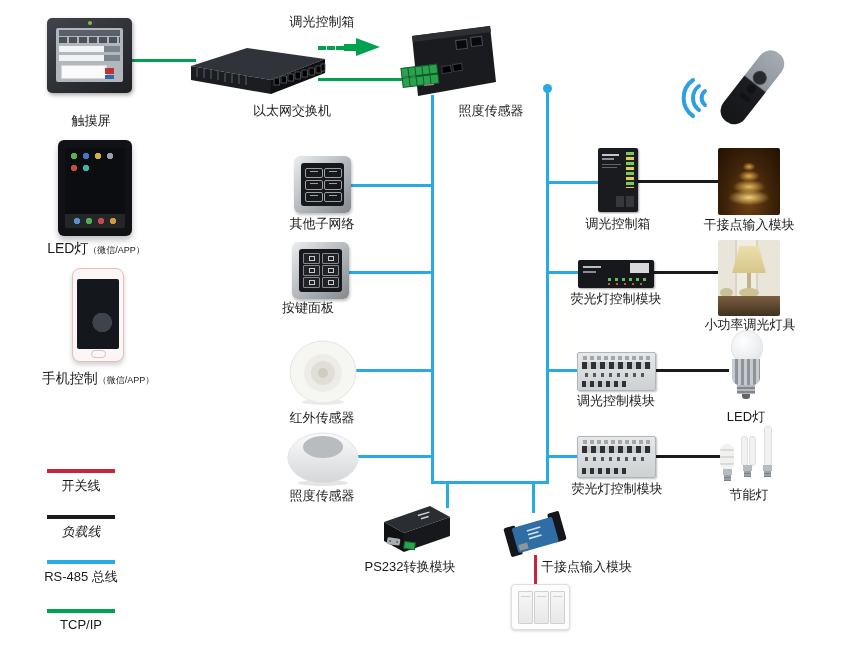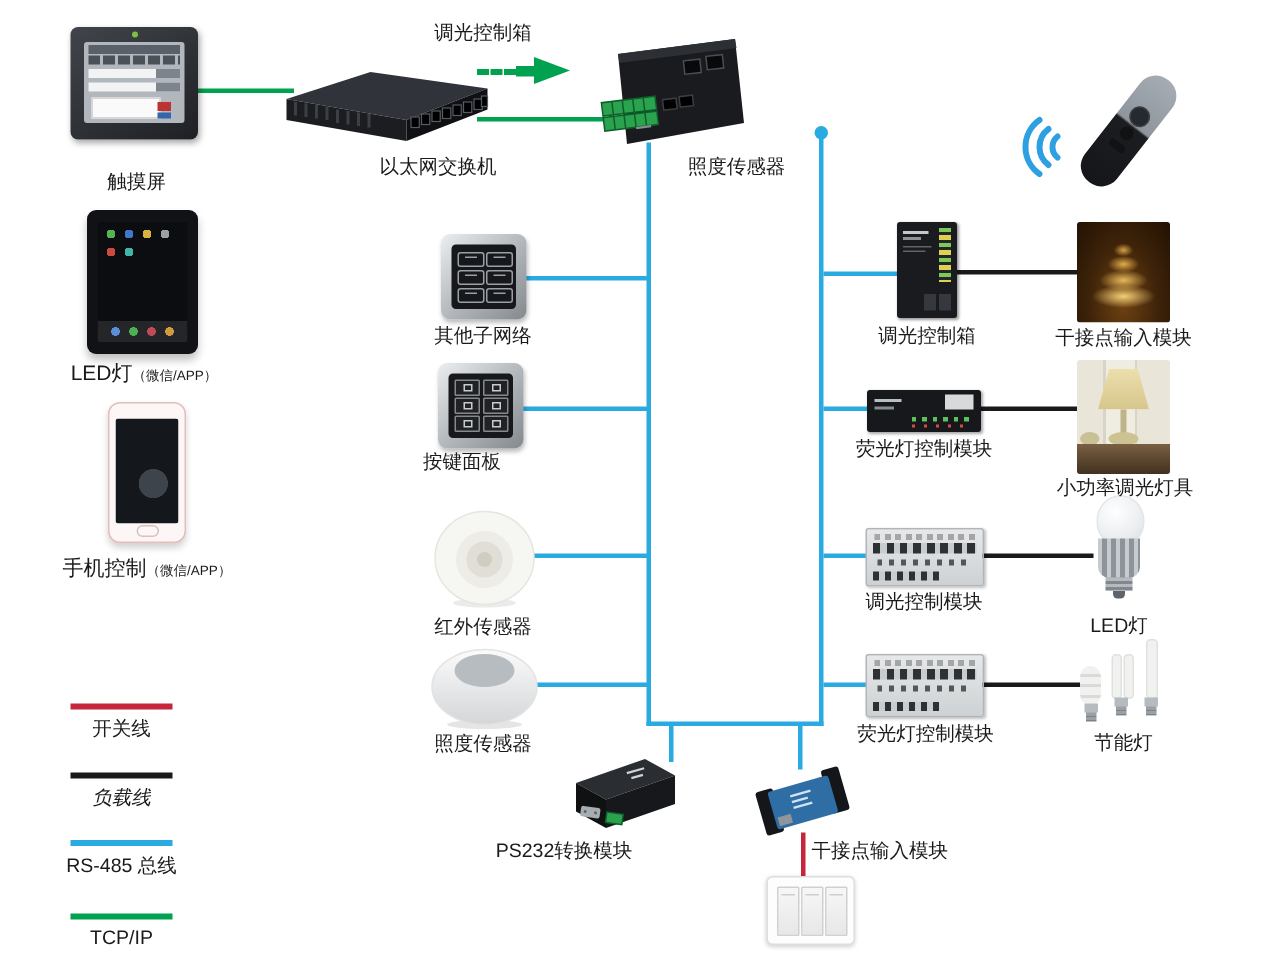--- a/index.html
+++ b/index.html
@@ -459,21 +459,21 @@
 
   <div class="lbl" style="left:618px;top:215px;">调光控制箱</div>
   <div class="lbl" style="left:749px;top:216px;">干接点输入模块</div>
   <div class="lbl" style="left:616px;top:290px;">荧光灯控制模块</div>
   <div class="lbl" style="left:750px;top:316px;">小功率调光灯具</div>
   <div class="lbl" style="left:616px;top:392px;">调光控制模块</div>
   <div class="lbl" style="left:746px;top:408px;">LED灯</div>
   <div class="lbl" style="left:617px;top:480px;font-family:Liberation Mono, monospace;">荧光灯控制模块</div>
   <div class="lbl" style="left:749px;top:486px;">节能灯</div>
 
-  <div class="lbl" style="left:376px;top:558px;">PS232转换模块</div>
+  <div class="lbl" style="left:410px;top:558px;">PS232转换模块</div>
   <div class="lbl-left" style="left:541px;top:558px;">干接点输入模块</div>
   <div class="lbl" style="left:539px;top:662px;font-weight:bold;">普通面板</div>
 
   <div class="legend-bar" style="left: 47px; top: 469px; background: rgb(197, 38, 60);"></div>
   <div class="lbl" style="left:81px;top:477px;">开关线</div>
   <div class="legend-bar" style="left: 47px; top: 515px; background: rgb(26, 26, 26);"></div>
   <div class="lbl" style="left:81px;top:523px;font-style:italic;">负载线</div>
   <div class="legend-bar" style="left: 47px; top: 560px; background: rgb(41, 171, 226);"></div>
   <div class="lbl" style="left:81px;top:568px;">RS-485 总线</div>
   <div class="legend-bar" style="left: 47px; top: 609px; background: rgb(0, 161, 79);"></div>

